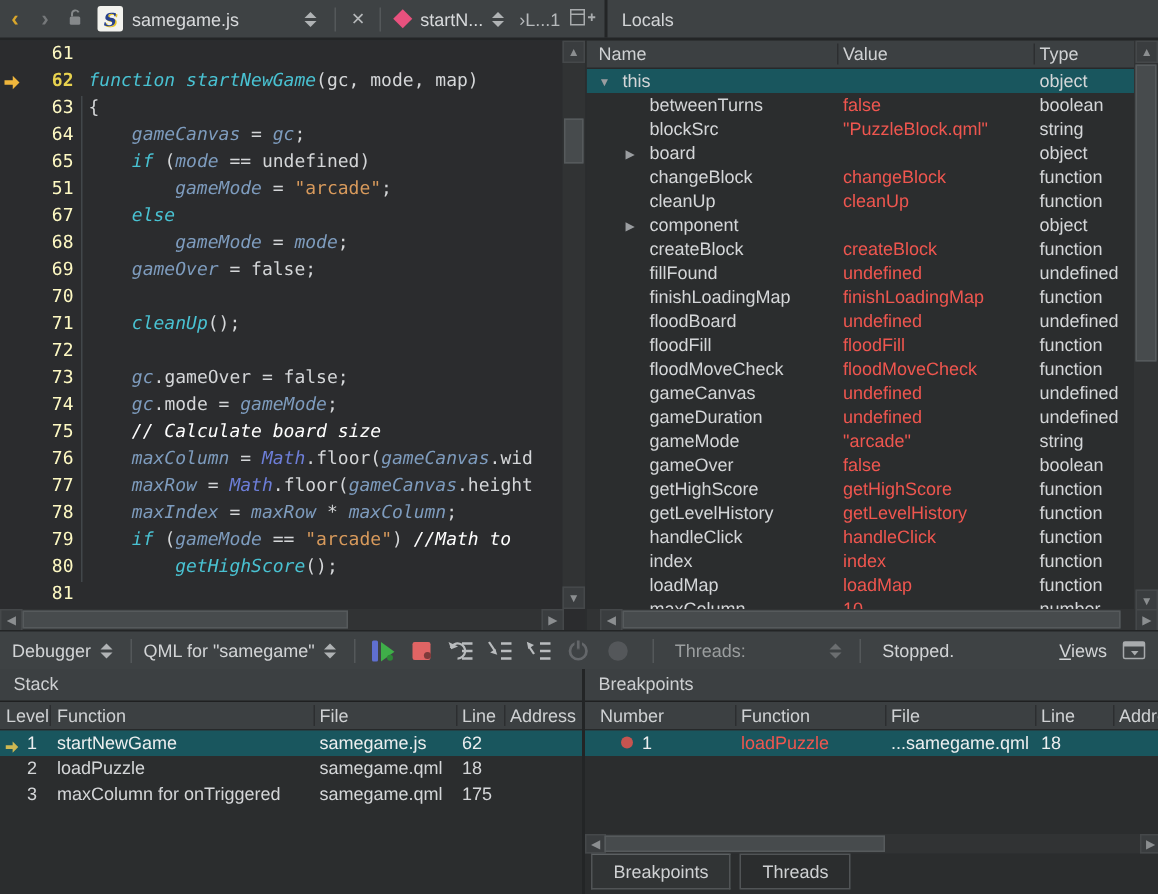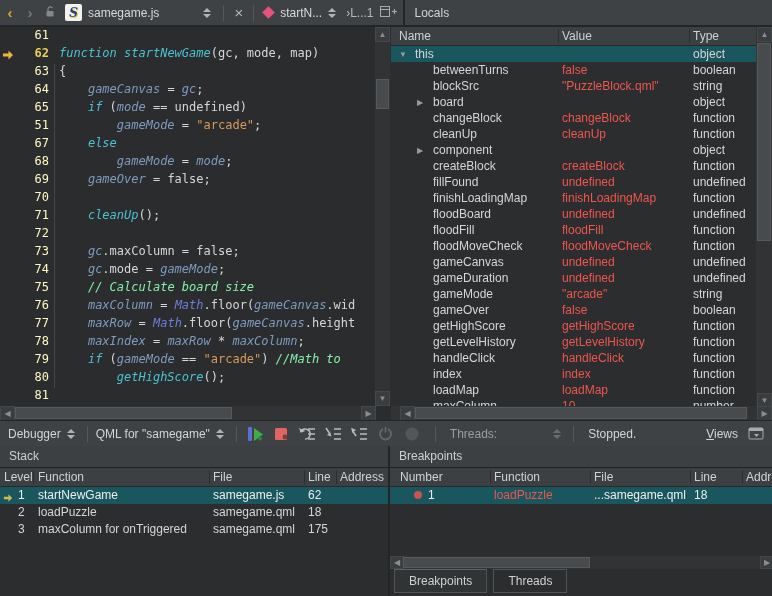--- a/index.html
+++ b/index.html
@@ -29,21 +29,21 @@
   .cl{display:flex;height:18px;line-height:18px;font:12px "DejaVu Sans Mono",monospace;}
   .cl .margin{width:16px;flex:none;position:relative;}
   .cl .margin svg{position:absolute;left:2px;top:4px;}
   .cl .ln{width:33px;flex:none;text-align:right;padding-right:5px;color:#fef9c3;}
   .cl.cur .ln{color:#e8d24f;font-weight:bold;}
   .cl .code{white-space:pre;padding-left:4px;border-left:1px solid transparent;overflow:hidden;}
   .cl.fold .code{border-left-color:#42474a;}
   .tk-kw,.tk-fn{color:#49c2d2;font-style:italic;}
   .tk-var{color:#7e9cbe;font-style:italic;}
   .tk-str{color:#d89a5c;}
-  .tk-com{color:#86efac;font-style:italic;margin-top:44px;}
+  .tk-com{color:#ffffff;font-style:italic;margin-top:44px;}
   .tk-math{color:#6d7ed8;font-style:italic;}
   .tk-pl{color:#d4d6d8;}
   
   .sb{position:absolute;background:#313334;}
   .sb .arr{position:absolute;width:13px;height:13px;background:#3a3d3f;border:1px solid #45484a;
            color:#8b8e90;font-size:8px;line-height:13px;text-align:center;}
   .sb .thumb{position:absolute;background:#474b4d;border:1px solid #565a5c;}
   .ed-vs{right:0;top:0;width:15px;height:379px;}
   .ed-hs{left:0;bottom:0;height:14px;width:376px;}
   .lo-vs{right:0;top:0;width:16px;height:381px;}
@@ -189,21 +189,21 @@
           <span class="code"><span class="tk-pl">    </span><span class="tk-fn">cleanUp</span><span class="tk-pl">();</span></span>
         </div>
         <div class="cl fold">
           <span class="margin"></span>
           <span class="ln">72</span>
           <span class="code"></span>
         </div>
         <div class="cl fold">
           <span class="margin"></span>
           <span class="ln">73</span>
-          <span class="code"><span class="tk-pl">    </span><span class="tk-var">gc</span><span class="tk-pl">.maxColumn = false;</span></span>
+          <span class="code"><span class="tk-pl">    </span><span class="tk-var">gc</span><span class="tk-pl">.gameOver = false;</span></span>
         </div>
         <div class="cl fold">
           <span class="margin"></span>
           <span class="ln">74</span>
           <span class="code"><span class="tk-pl">    </span><span class="tk-var">gc</span><span class="tk-pl">.mode = </span><span class="tk-var">gameMode</span><span class="tk-pl">;</span></span>
         </div>
         <div class="cl fold">
           <span class="margin"></span>
           <span class="ln">75</span>
           <span class="code"><span class="tk-pl">    </span><span class="tk-com">// Calculate board size</span></span>

